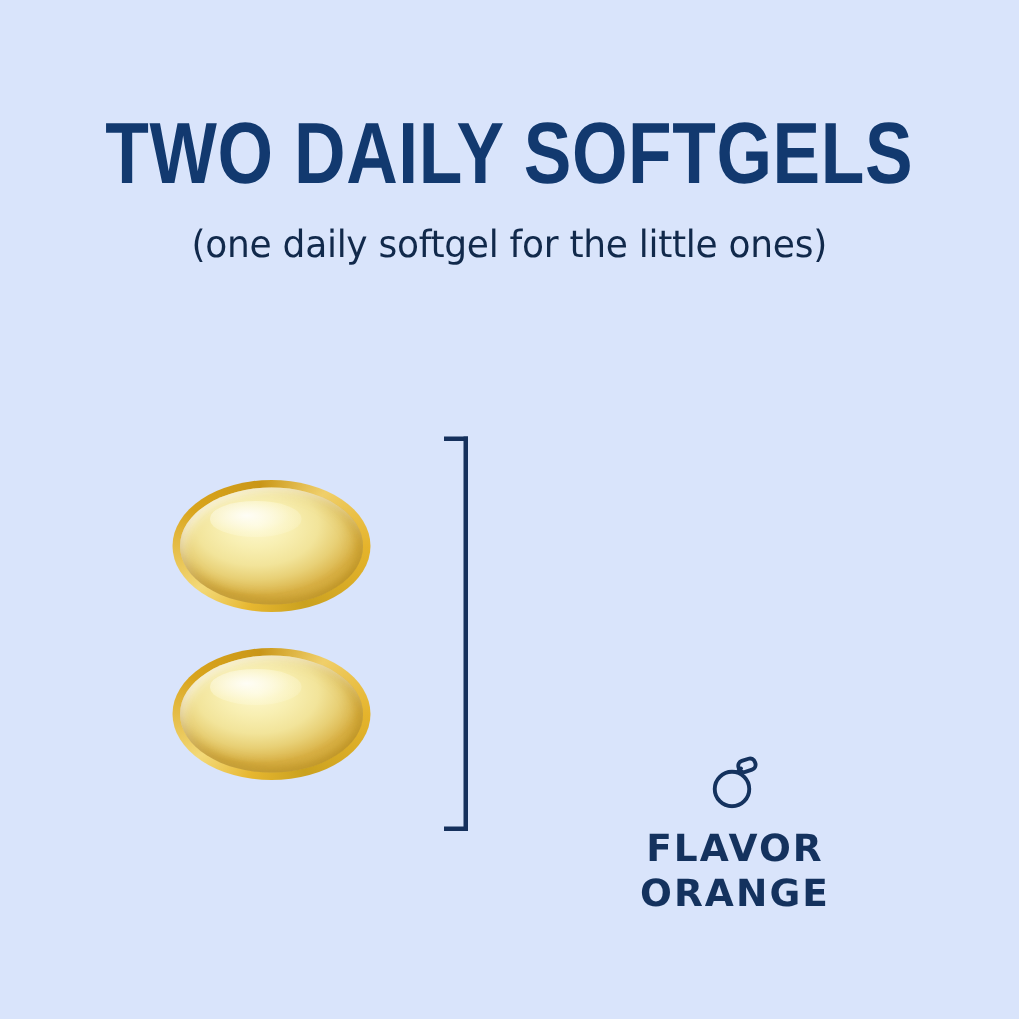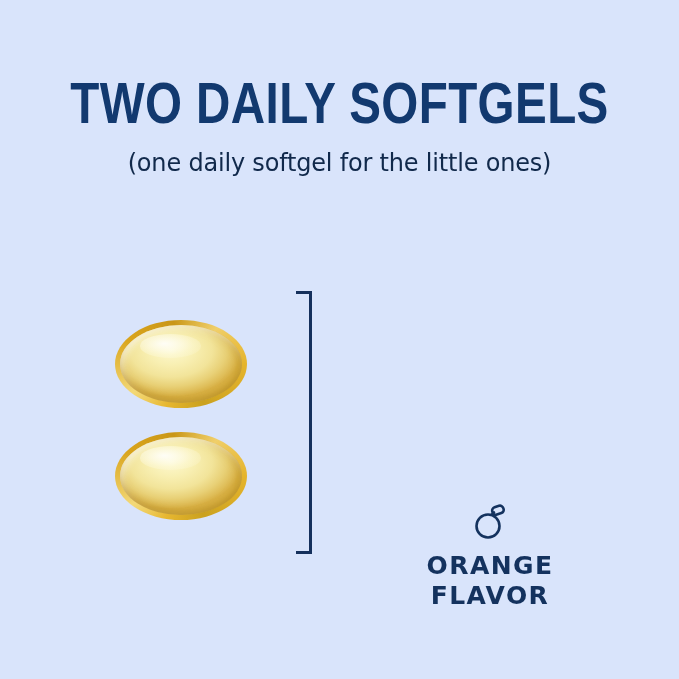--- a/index.html
+++ b/index.html
@@ -227,17 +227,17 @@
 
   <div class="bracket"></div>
 
 
   <div class="flavor">
     <svg class="orange-icon" width="34" height="36" viewBox="0 0 34 36">
       <circle cx="15" cy="23" r="11.5" fill="none" stroke="#14325e" stroke-width="2.6"></circle>
       <rect x="19.2" y="3.4" width="11.5" height="7.6" rx="3.4" fill="none" stroke="#14325e" stroke-width="2.6" transform="rotate(-18 24.9 7.2)"></rect>
       <line x1="18.7" y1="11.6" x2="21.0" y2="9.3" stroke="#14325e" stroke-width="2.6" stroke-linecap="round"></line>
     </svg>
+    <p class="flavor-label">FLAVOR</p>
     <p class="flavor-label">ORANGE</p>
-    <p class="flavor-label">FLAVOR</p>
   </div>
 
 </div>
 
 </body></html>

